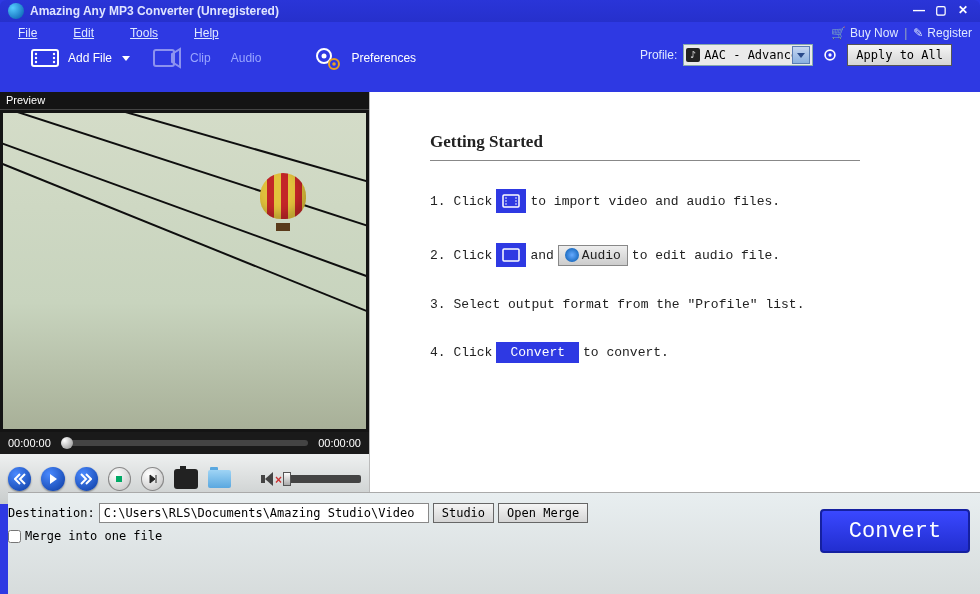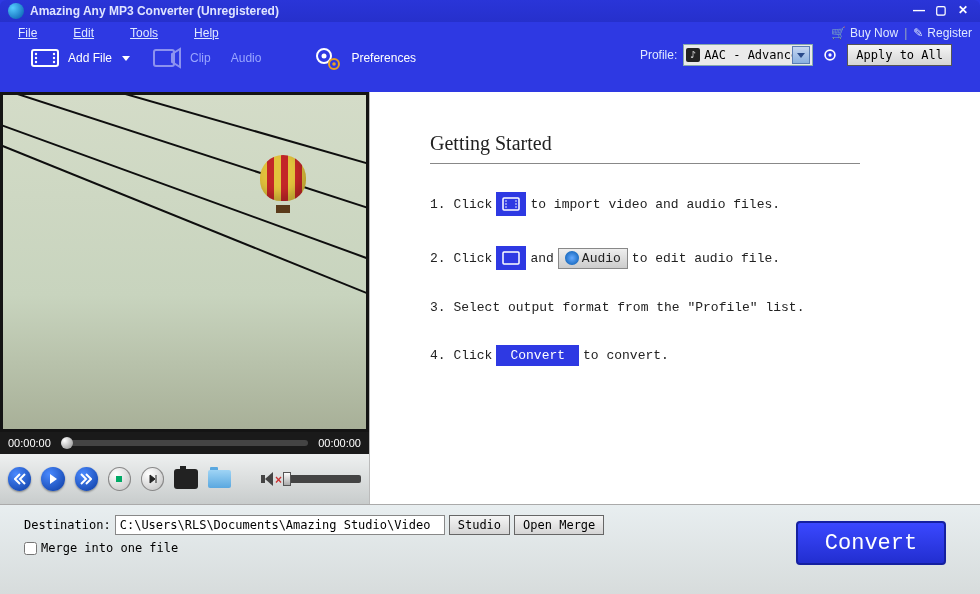--- a/index.html
+++ b/index.html
@@ -53,29 +53,29 @@
 .folder-btn { width: 24px; height: 18px; background: linear-gradient(#9fd4f5, #5aa8e0); border-radius: 2px; cursor: pointer; position: relative; }
 .folder-btn::before { content:""; position:absolute; top:-3px; left:2px; width:8px; height:3px; background:#5aa8e0; border-radius:1px 1px 0 0; }
 .vol { display: flex; align-items: center; gap: 6px; margin-left: 20px; }
 .vol-icon { width: 16px; height: 16px; position: relative; }
 .vol-icon::before { content:""; position:absolute; left:0; top:4px; width:4px; height:8px; background:#444; }
 .vol-icon::after { content:""; position:absolute; left:4px; top:1px; width:0; height:0; border-top:7px solid transparent; border-bottom:7px solid transparent; border-right:8px solid #444; }
 .vol-x { position:absolute; left:14px; top:2px; color:#c33; font-weight:bold; font-size:12px; }
 .vol-track { width: 78px; height: 8px; background: #444; border-radius: 2px; position: relative; }
 .vol-knob { position:absolute; left:0; top:-3px; width:8px; height:14px; background: linear-gradient(#fff,#aaa); border:1px solid #555; }
 .main-panel { flex: 1; padding: 40px 50px 20px 60px; font-family: "Courier New", monospace; color: #222; }
-.main-panel h2 { font-family: "Times New Roman", serif; font-size: 20px; font-weight: normal; margin-bottom: 8px; }
+.main-panel h2 { font-family: "Times New Roman", serif; font-size: 17px; font-weight: bold; margin-bottom: 8px; }
 .main-panel .hr { height: 1px; background: #888; margin-bottom: 28px; width: 430px; }
 .step { margin-bottom: 30px; display: flex; align-items: center; gap: 4px; font-size: 13px; flex-wrap: wrap; }
 .inline-icon { width: 30px; height: 24px; background: #2e39e3; display: inline-flex; align-items: center; justify-content: center; }
 .inline-icon svg { width: 20px; height: 18px; }
 .audio-chip { display: inline-flex; align-items: center; padding: 2px 6px; background: linear-gradient(#eee,#ccc); border: 1px solid #888; gap: 3px; font-family: "Courier New", monospace; }
 .audio-chip .ai { width:14px; height:14px; background: radial-gradient(circle, #6af, #05a); border-radius:50%; }
 .convert-chip { display: inline-flex; align-items: center; justify-content:center; padding: 3px 14px; background: #2e39e3; color: #fff; font-family: "Courier New", monospace; }
-.footer { position: absolute; bottom: 0; left: 0; right: 0; height: 90px; background: linear-gradient(#e8eef0, #d7dcdc); border-top: 1px solid #aaa; padding: 10px 24px; display: flex; justify-content: space-between; }
+.footer { position: absolute; bottom: 0; left: 8px; right: 0; height: 102px; background: linear-gradient(#e8eef0, #d7dcdc); border-top: 1px solid #aaa; padding: 10px 0; display: flex; justify-content: space-between; }
 .footer .left { display: flex; flex-direction: column; gap: 6px; }
 .dest-row { display: flex; align-items: center; gap: 4px; }
 .dest-label { font-family: monospace; }
 .dest-input { width: 330px; height: 20px; border: 1px solid #888; background: #fff; padding: 0 4px; font-family: monospace; font-size: 12px; }
 .fbtn { height: 20px; padding: 0 8px; background: linear-gradient(#f5f5f5,#d5d5d5); border: 1px solid #666; font-family: monospace; font-size: 12px; cursor: pointer; }
 .merge-row { display: flex; align-items: center; gap: 4px; font-family: monospace; }
 .merge-row input { width: 13px; height: 13px; }
 .convert-btn { width: 150px; height: 44px; background: linear-gradient(#3a48ff, #222ed0); border: 2px solid #1520a0; border-radius: 4px; color: #fff; font-family: "Courier New", monospace; font-size: 22px; cursor: pointer; display:flex; align-items:center; justify-content:center; margin-top: 6px; margin-right: 10px; }
 </style>
 </head>
@@ -164,20 +164,21 @@
             <circle cx="11" cy="11" r="6" fill="none" stroke="#fff" stroke-width="2"></circle>
             <circle cx="11" cy="11" r="2" fill="#fff"></circle>
           </svg>
       </div>
       <div class="apply-btn">Apply to All</div>
     </div>
   </div>
 
   <div class="content">
     <div class="preview-area">
+      <div class="preview-label">Preview</div>
       <div class="preview-image">
         <div class="wire" style="top:46px; left:-10px; width:420px; transform:rotate(22deg);"></div>
         <div class="wire" style="top:26px; left:-10px; width:420px; transform:rotate(20deg);"></div>
         <div class="wire" style="top:-10px; left:-10px; width:420px; transform:rotate(18deg);"></div>
         <div class="wire" style="top:-40px; left:-10px; width:420px; transform:rotate(16deg);"></div>
         <div class="balloon">
           <div class="envelope"></div>
           <div class="basket"></div>
         </div>
       </div>

